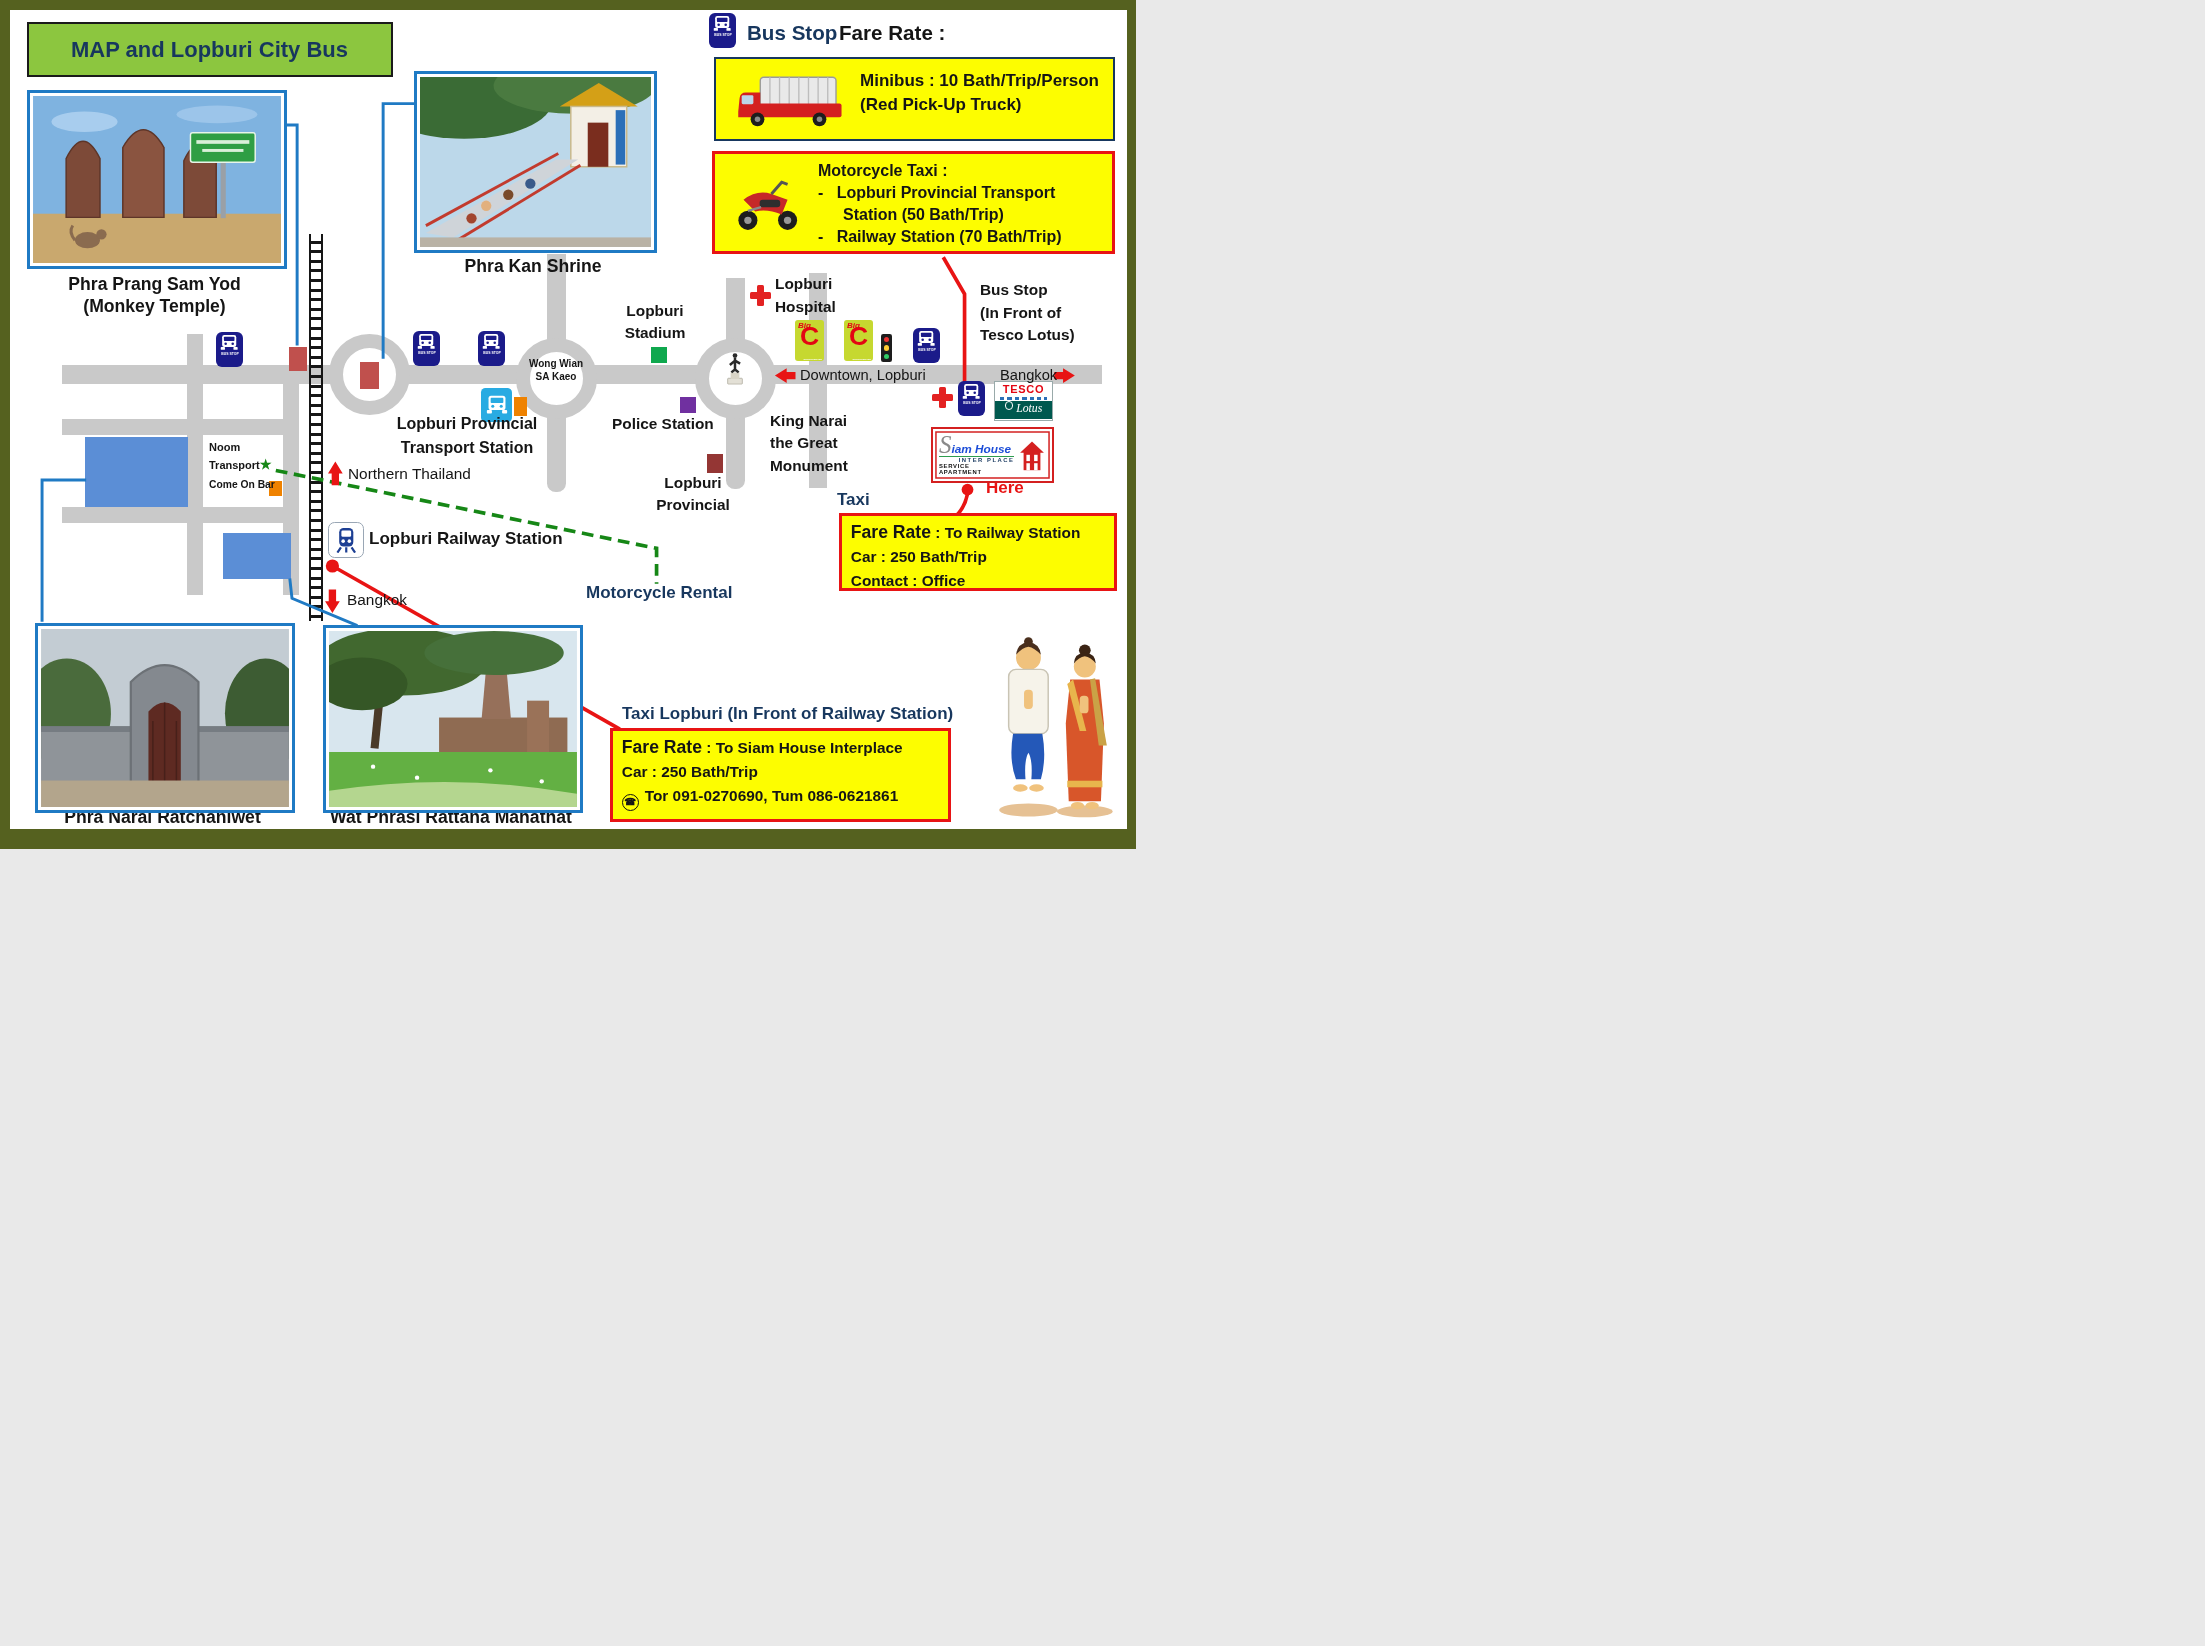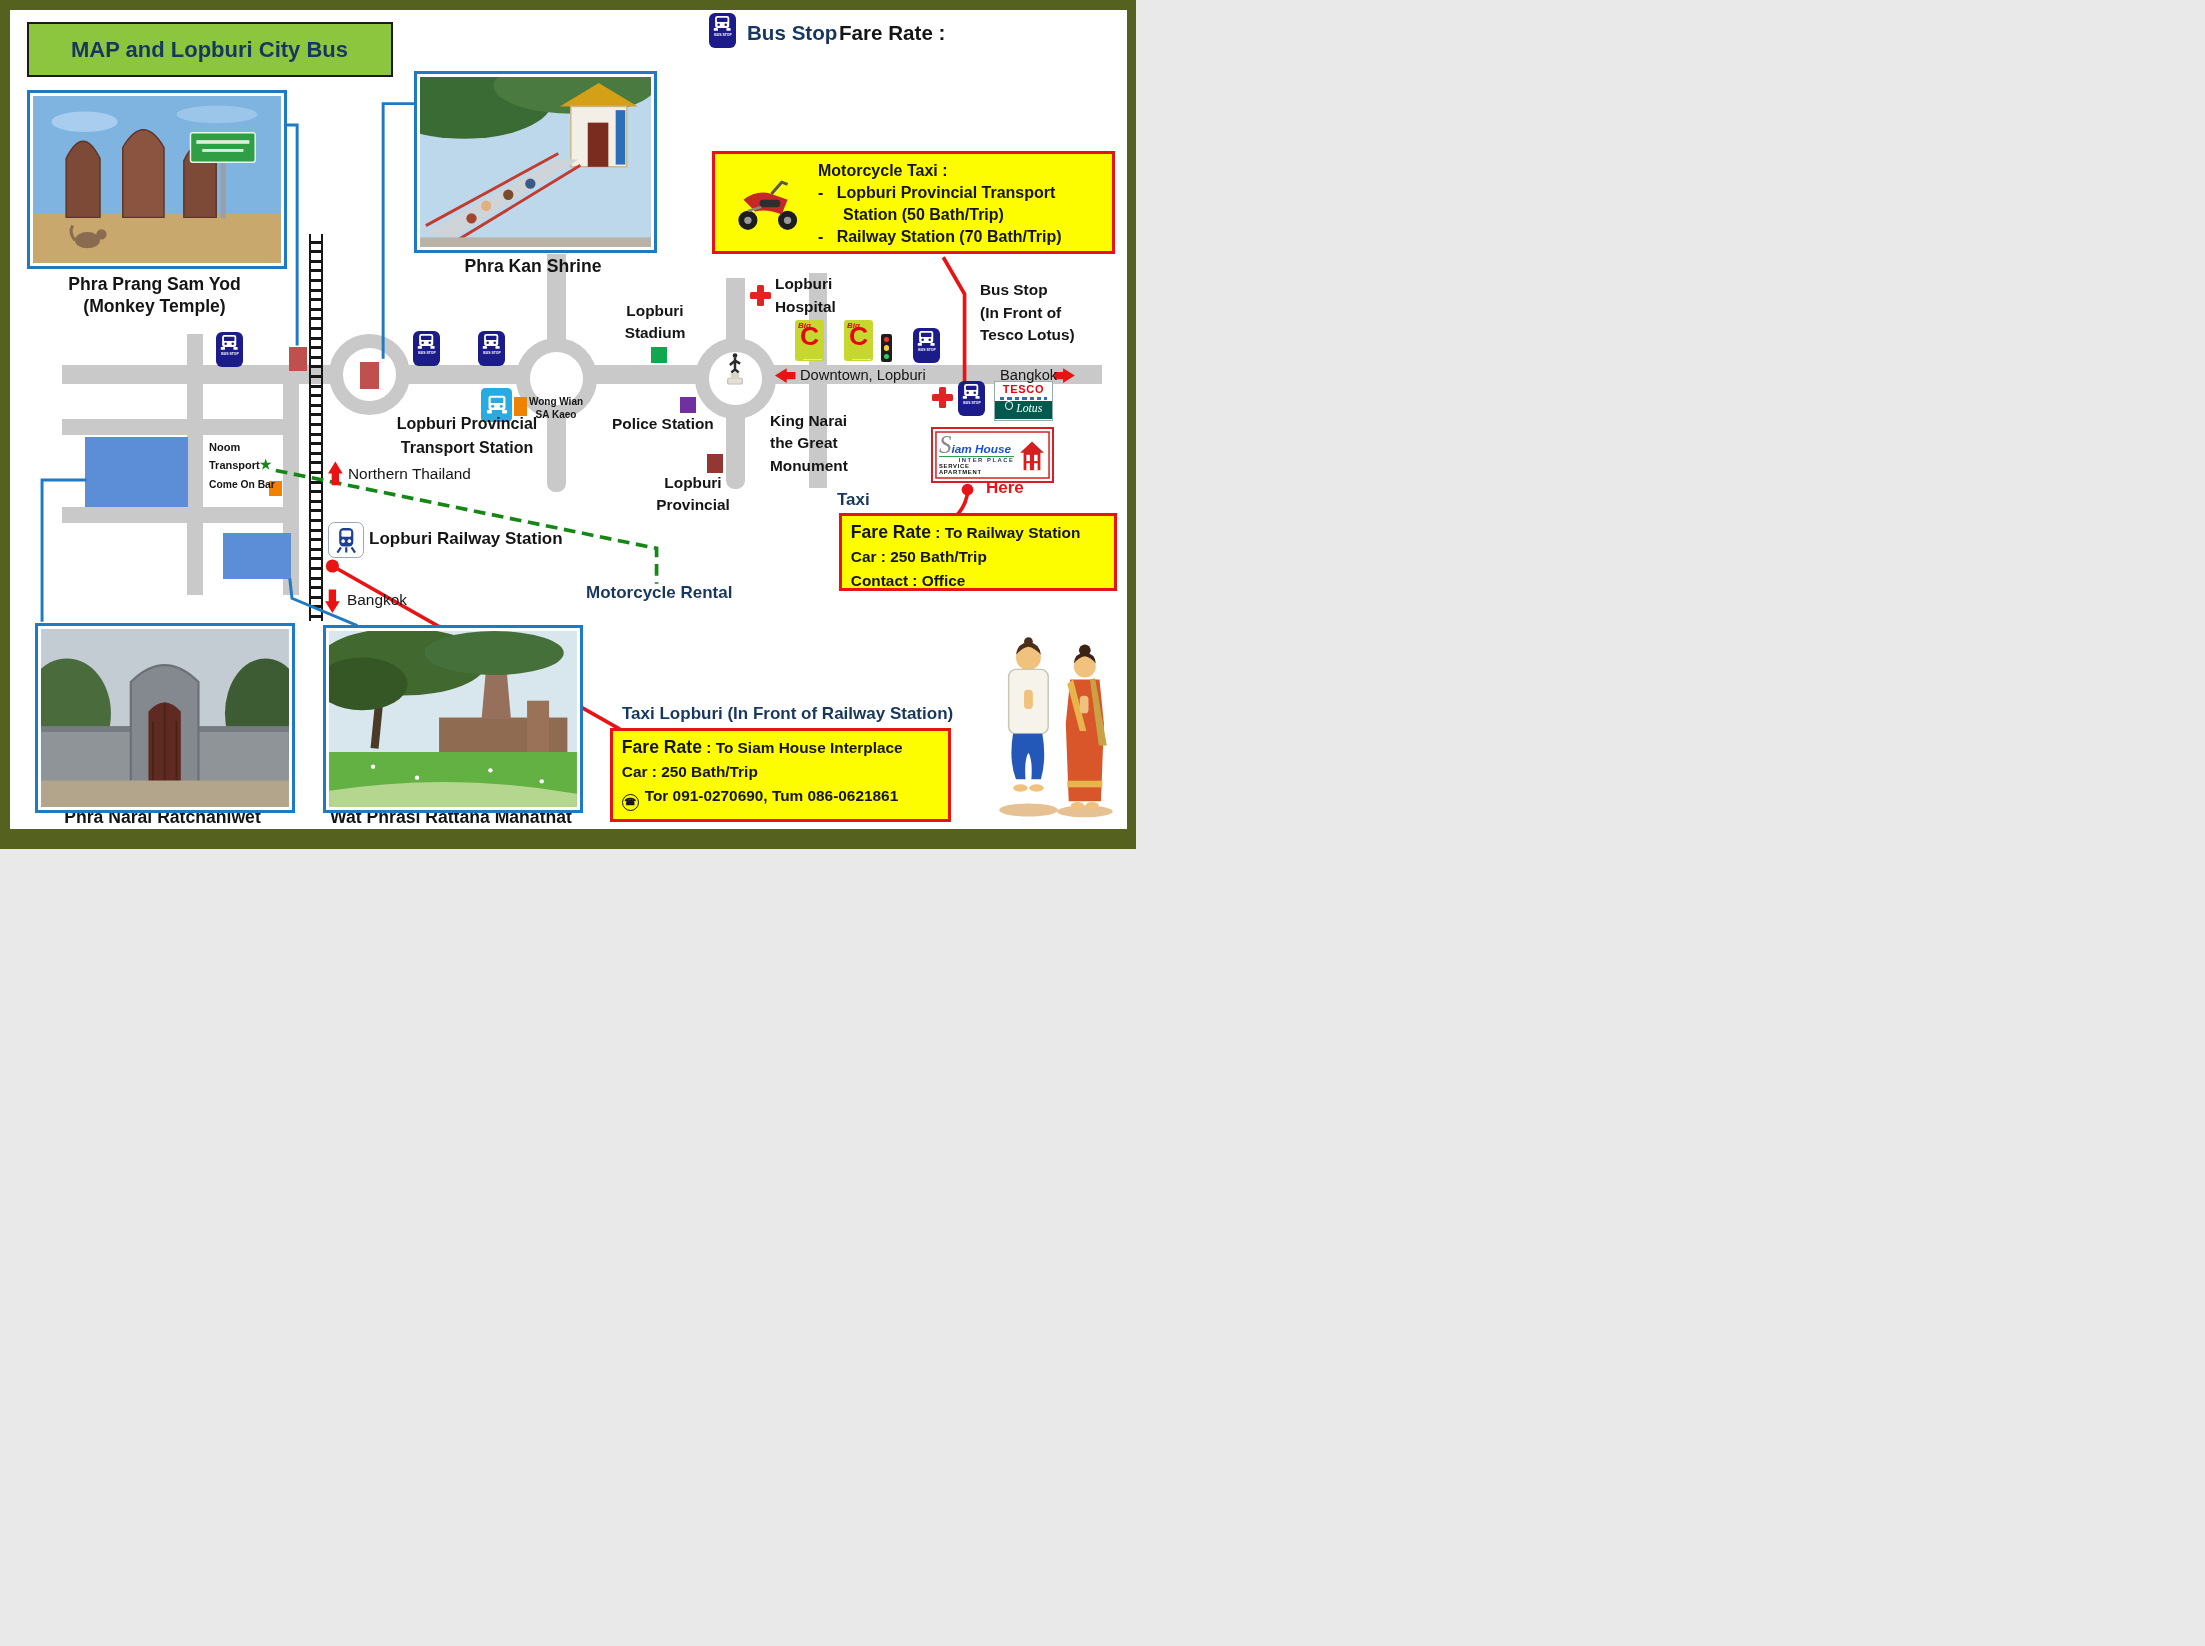--- a/index.html
+++ b/index.html
@@ -252,20 +252,29 @@
     </div>
     <svg width="28" height="31" viewBox="0 0 38 42">
         <use href="#house"></use>
       </svg>
   </div>
 
   <div class="titlebox">MAP and Lopburi City Bus</div>
   <div class="lbl navy" style="left:747px;top:20.6px;font-size:20.6px;">Bus Stop</div>
   <div class="lbl" style="left:839px;top:20.6px;font-size:20.6px;">Fare Rate :</div>
 
+  <div class="farebox b-navy" style="left:714px;top:57px;width:401px;height:84px;">
+    <svg style="position:absolute;left:11.8px;top:10.3px;" width="121" height="62" viewBox="0 0 164 84">
+        <use href="#truck"></use>
+      </svg>
+    <div style="position:absolute;left:144px;top:10.3px;">
+      <div class="fb-line" style="font-size:17px;">Minibus : 10 Bath/Trip/Person</div>
+      <div class="fb-line" style="font-size:17px;">(Red Pick-Up Truck)</div>
+    </div>
+  </div>
 
   <div class="farebox b-red" style="left:712px;top:151px;width:403px;height:103px;">
     <svg style="position:absolute;left:14.7px;top:11.8px;" width="74" height="72" viewBox="0 0 100 98">
         <use href="#moto"></use>
       </svg>
     <div style="position:absolute;left:103px;top:5.9px;">
       <div class="fb-line" style="font-size:16px;line-height:22px;">Motorcycle Taxi :</div>
       <div class="fb-line" style="font-size:16px;line-height:22px;">-   Lopburi Provincial Transport</div>
       <div class="fb-line" style="font-size:16px;line-height:22px;padding-left:25px;">Station (50 Bath/Trip)</div>
       <div class="fb-line" style="font-size:16px;line-height:22px;">-   Railway Station (70 Bath/Trip)</div>
@@ -350,21 +359,21 @@
       <circle cx="60" cy="185" r="3" fill="#fff"></circle>
         <circle cx="120" cy="200" r="3" fill="#fff"></circle>
         <circle cx="220" cy="190" r="3" fill="#fff"></circle>
         <circle cx="290" cy="205" r="3" fill="#fff"></circle>
     </svg>
   </div>
   <div class="ctrbox navy" style="left:323px;top:807px;width:256px;font-size:17.6px;">
     <div>Wat Phrasi Rattana Mahathat</div>
   </div>
 
-  <div class="ctrbox" style="left:523px;top:358px;width:66px;font-size:10px;line-height:12.5px;z-index:6;margin-top:38px;">
+  <div class="ctrbox" style="left:523px;top:358px;width:66px;font-size:10px;line-height:12.5px;z-index:6;">
     <div>Wong Wian</div>
     <div>SA Kaeo</div>
   </div>
   <div class="ctrbox" style="left:368px;top:412px;width:198px;font-size:16px;line-height:23.5px;">
     <div>Lopburi Provincial</div>
     <div>Transport Station</div>
   </div>
   <div class="lbl" style="left:348px;top:465px;font-size:15.4px;font-weight:normal;">Northern Thailand</div>
   <div class="lbl" style="left:369px;top:529px;font-size:17px;">Lopburi Railway Station</div>
   <div class="lbl" style="left:347px;top:591px;font-size:15.4px;font-weight:normal;">Bangkok</div>

